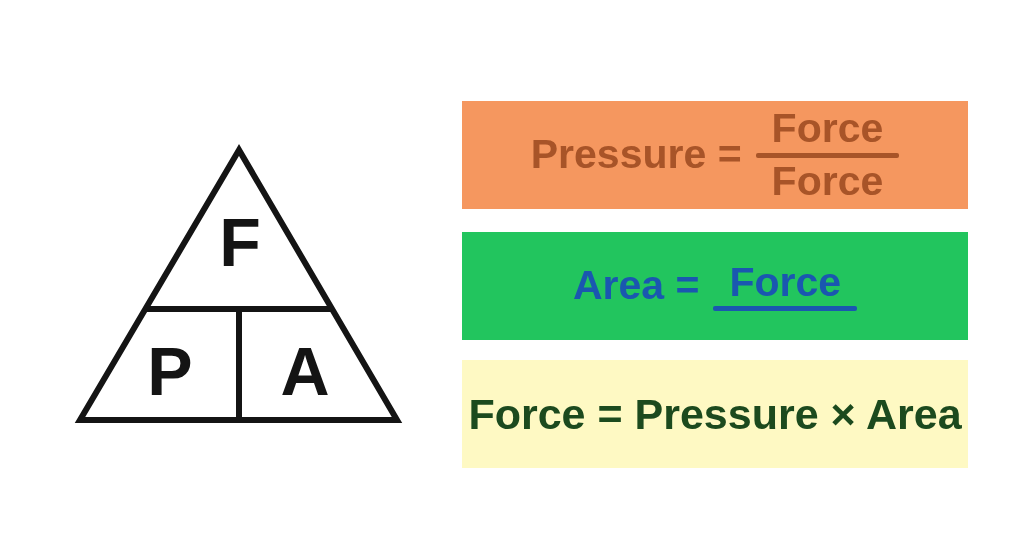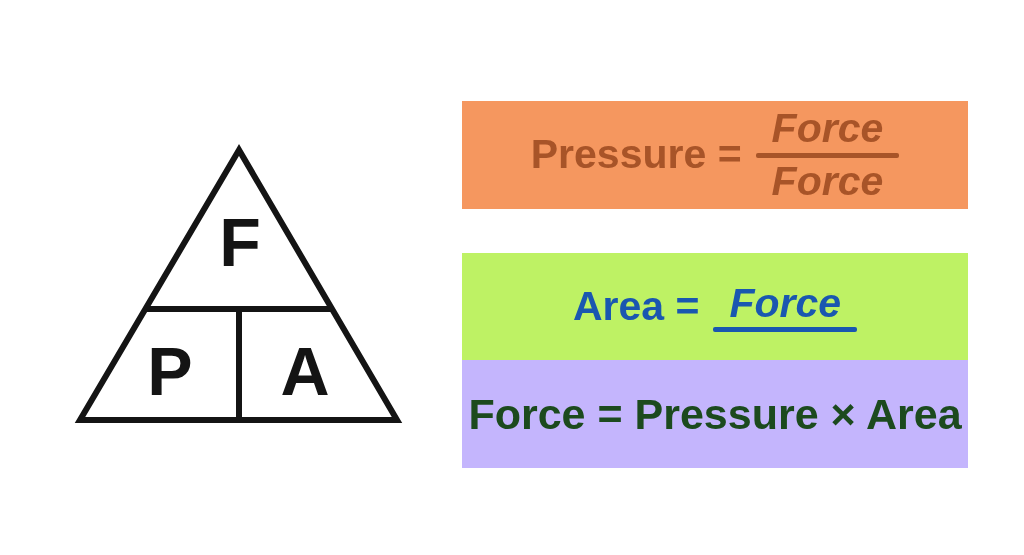--- a/index.html
+++ b/index.html
@@ -44,21 +44,20 @@
     width: 100%;
     height: 100%;
     font-weight: bold;
     font-size: 41px;
     line-height: 1.12;
   }
   .frac {
     display: flex;
     flex-direction: column;
     align-items: center;
-    font-style: italic;
   }
   .frac .num, .frac .den {
     padding: 0 16px;
     white-space: nowrap;
   }
   .frac .bar {
     align-self: stretch;
     height: 5px;
     border-radius: 2px;
     background: currentColor;
@@ -87,29 +86,29 @@
     <div class="formula-row">
       <span>Pressure =</span>
       <span class="frac">
         <span class="num">Force</span>
         <span class="bar"></span>
         <span class="den">Force</span>
       </span>
     </div>
   </div>
 
-  <div class="formula-box box-1" style="background-color: #bef264; color: rgb(26, 87, 176); margin-top: 21px;">
+  <div class="formula-box box-1" style="background-color: #22c55e; color: rgb(26, 87, 176);">
     <div class="formula-row">
       <span>Area =</span>
       <span class="frac">
         <span class="num">Force</span>
         <span class="bar"></span>
       </span>
     </div>
   </div>
 
-  <div class="formula-box box-2" style="background-color: #c4b5fd; color: rgb(28, 74, 30);">
+  <div class="formula-box box-2" style="background-color: #fef9c3; color: rgb(28, 74, 30);">
     <div class="formula-row">
       <span class="single-line">Force = Pressure × Area</span>
     </div>
   </div>
 
 </div>
 
 </body></html>

